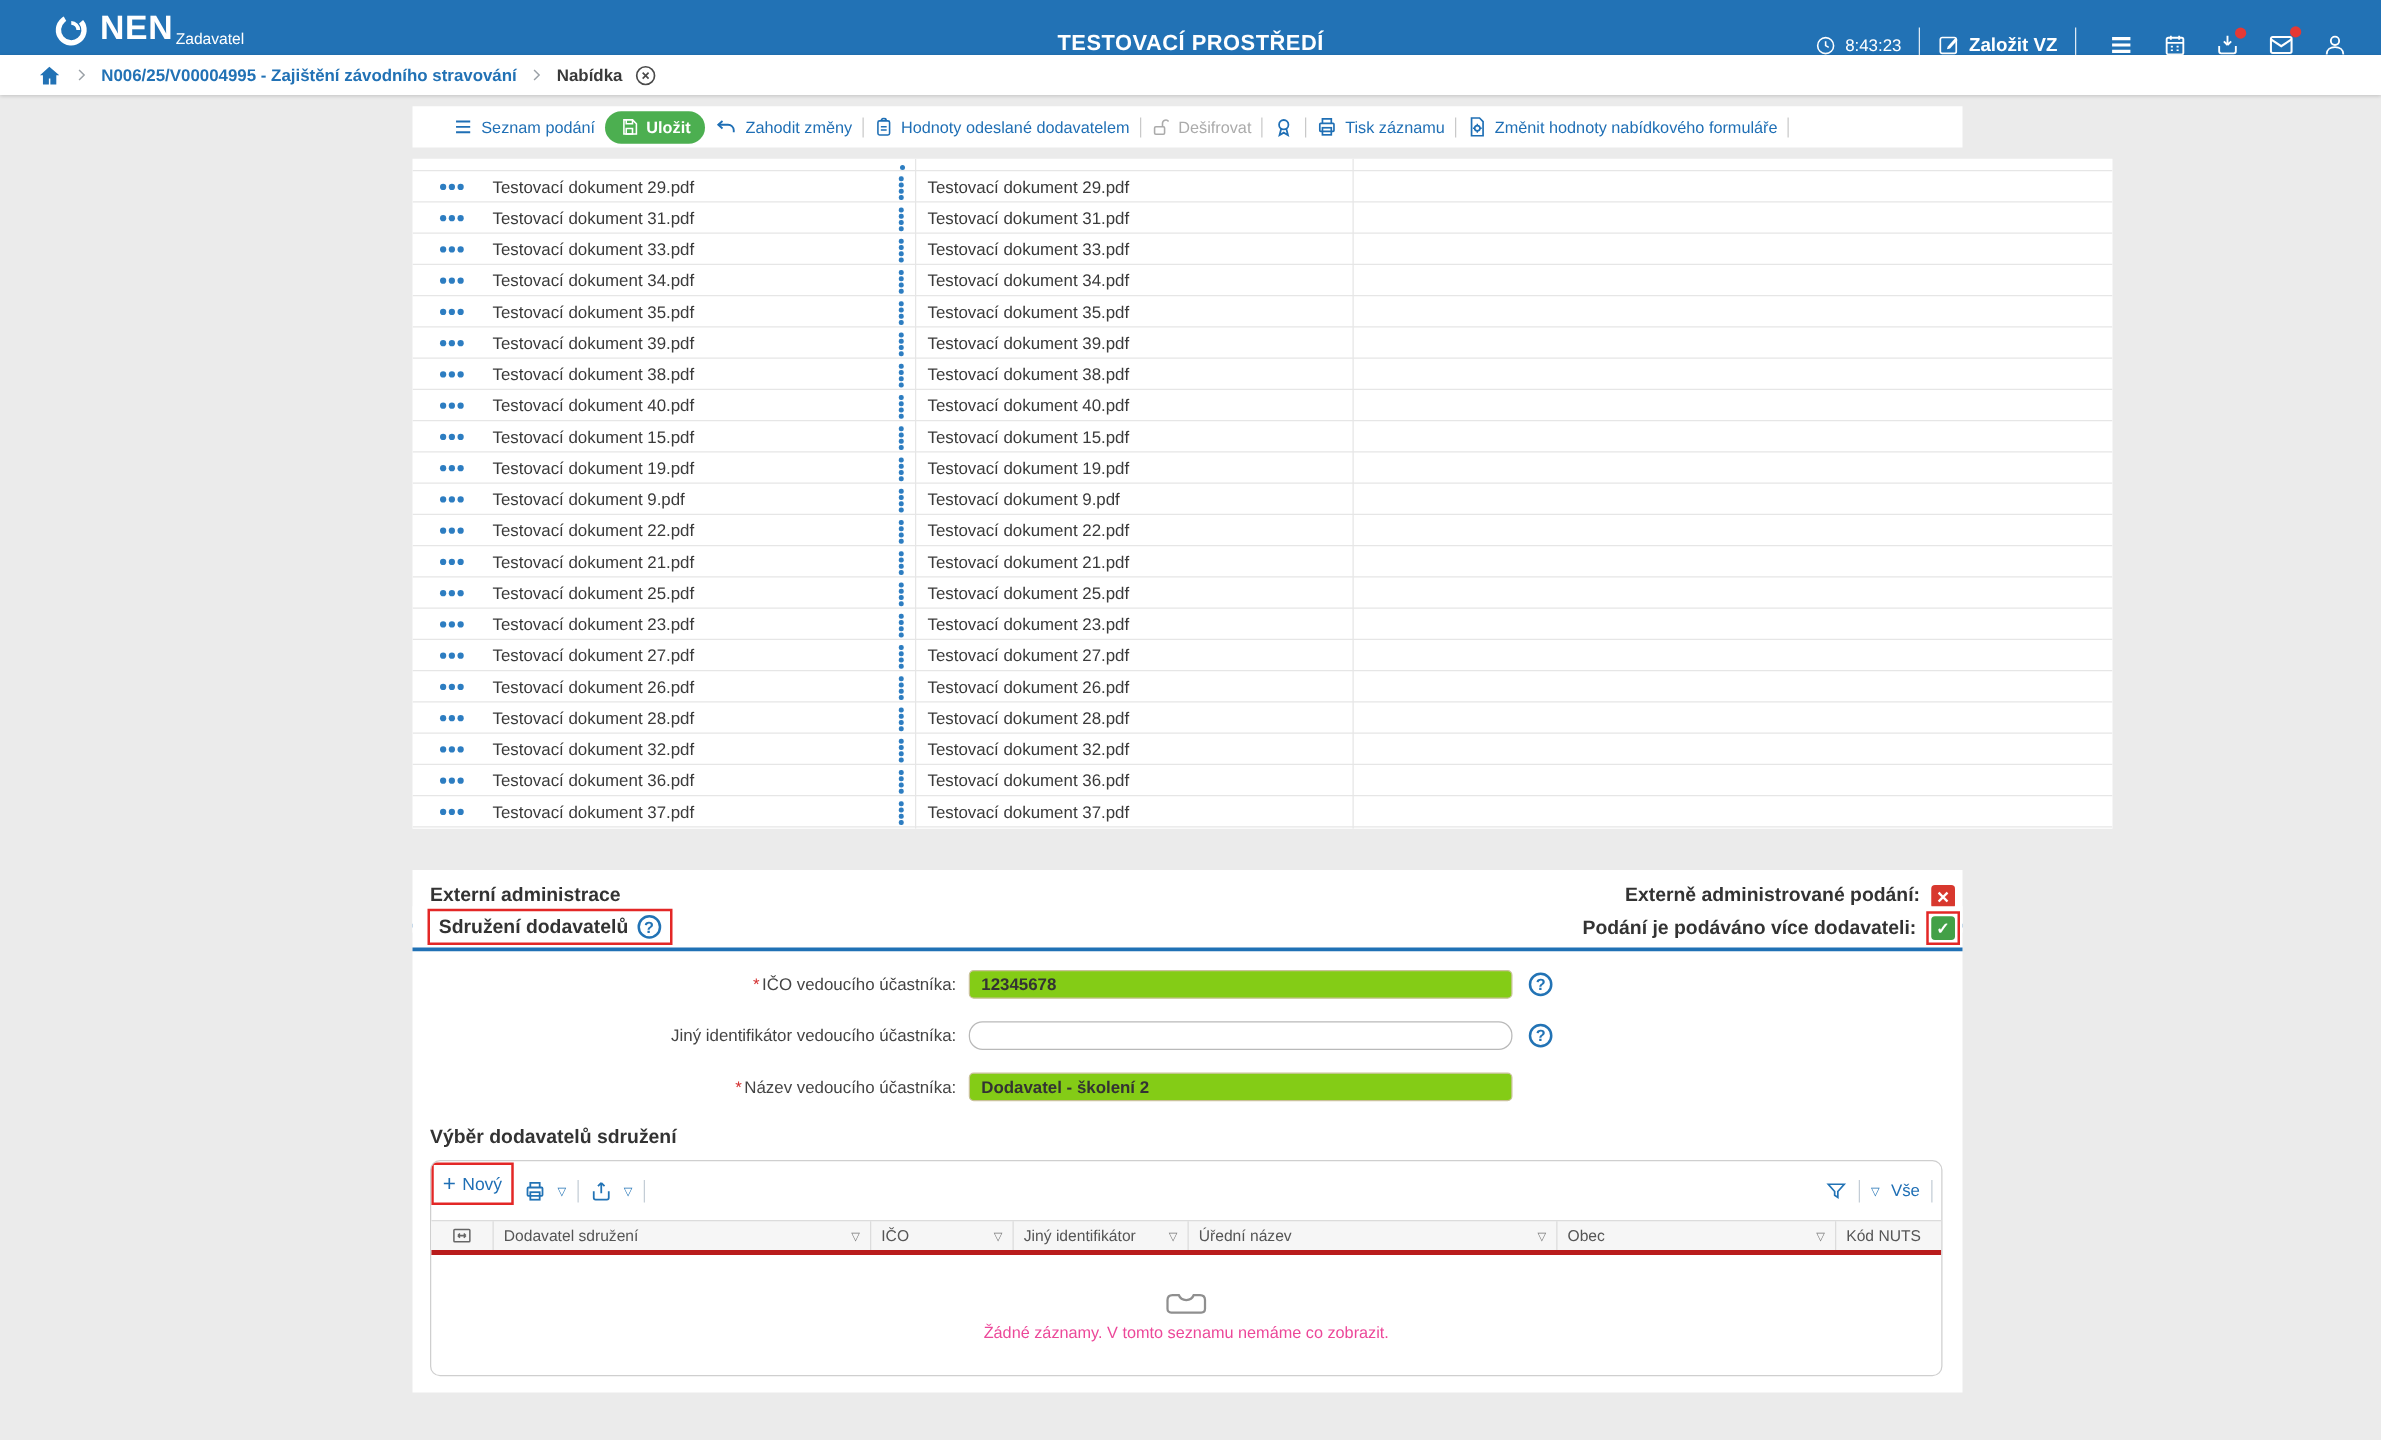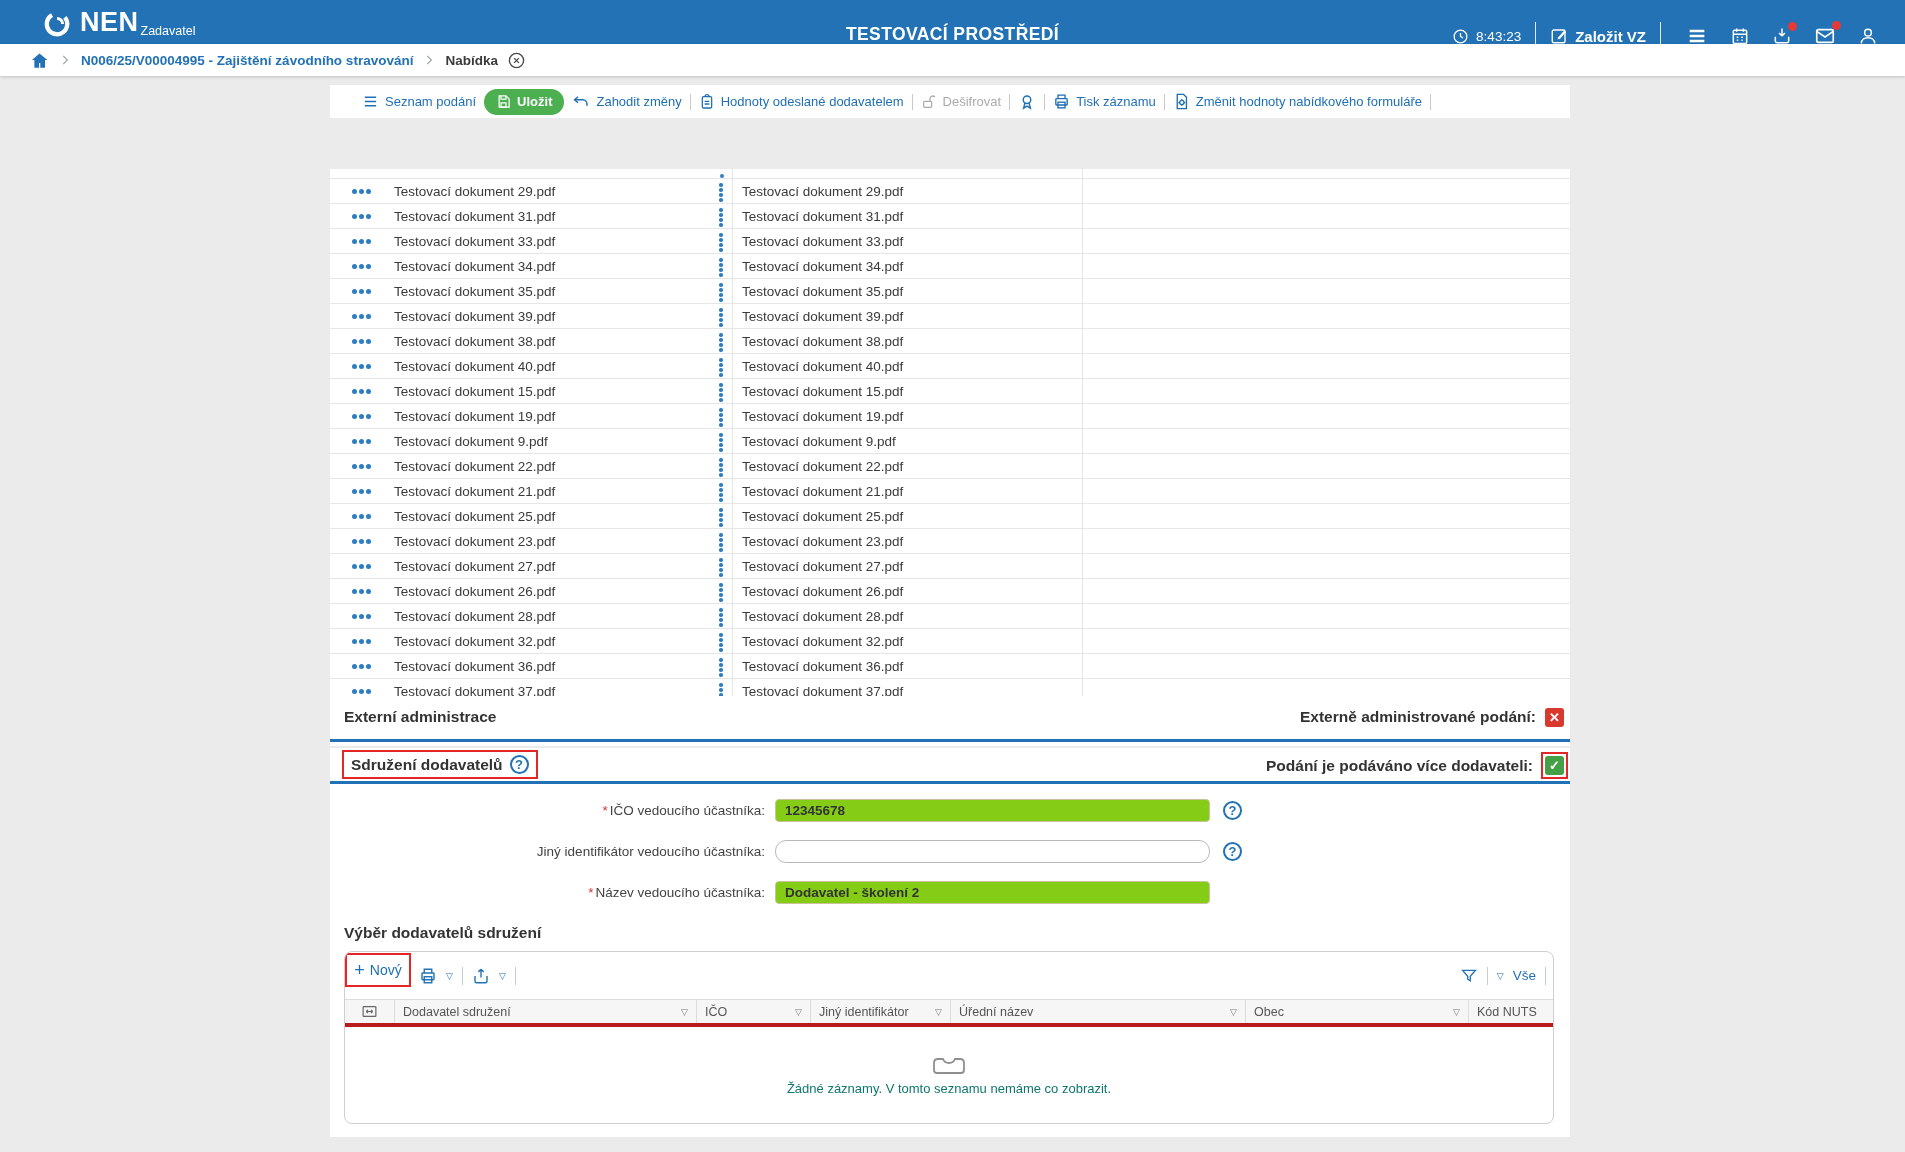--- a/index.html
+++ b/index.html
@@ -31,21 +31,21 @@
   .card { position:absolute; background:#fff; }
 
   
   .toolbar-card { left:330px; top:85px; width:1240px; height:33px; display:flex; align-items:center; padding-left:32px; gap:8px; white-space:nowrap; }
   .tb-item { display:flex; align-items:center; gap:6px; color:#1f6fb5; font-size:13px; cursor:pointer; }
   .tb-item.disabled { color:#ababab; cursor:default; }
   .sep { width:1px; height:16px; background:#c9c9c9; flex:0 0 1px; }
   .btn-save { display:flex; align-items:center; gap:6px; background:#4caf50; color:#fff; border:none; border-radius:13px; height:26px; padding:0 12px; font-size:13px; font-weight:bold; font-family:inherit; cursor:pointer; }
 
   
-  .table-card { left:330px; top:127px; width:1240px; height:536px; overflow:hidden;margin-top:42px; }
+  .table-card { left:330px; top:127px; width:1360px; height:536px; overflow:hidden; }
   .vline { position:absolute; top:0; bottom:0; width:1px; background:#e6e6e6; }
   .vl1 { left:402px; } .vl2 { left:752px; }
   .partial-row { height:10px; border-bottom:1px solid #e6e6e6; position:relative; overflow:hidden; }
   .partial-row .dots-sliver { position:absolute; left:390px; top:5px; width:4px; height:4px; border-radius:50%; background:#2d7dc1; }
   .doc-row { height:25px; border-bottom:1px solid #e6e6e6; position:relative; cursor:pointer; }
   .ooo { position:absolute; left:22px; top:10px; display:flex; gap:2px; }
   .ooo i { width:5px; height:5px; border-radius:50%; background:#2d7dc1; }
   .doc-name { position:absolute; left:64px; top:0; line-height:25px; font-size:13.5px; color:#3a3a3a; }
   .doc-name.second { left:412px; }
   .drag-dots { position:absolute; left:389px; top:4px; display:flex; flex-direction:column; gap:1.5px; cursor:grab; }
@@ -59,21 +59,21 @@
   .sec-label { font-size:15.5px; font-weight:bold; color:#333; }
   .hline { position:absolute; left:0; right:0; bottom:4px; height:3px; background:#2071b5; }
   .chk { width:19px; height:19px; border-radius:3px; display:flex; align-items:center; justify-content:center; color:#fff; font-size:13px; font-weight:bold; cursor:pointer; }
   .chk-red { background:#d8382e; }
   .chk-green { background:#43a047; }
   .ann { border:2px solid #e32726; }
   .ann-box { display:inline-flex; align-items:center; gap:7px; padding:3px 7px; }
   .chk-wrap { padding:2px; display:inline-flex; }
 
   
-  .s-sdr { left:330px; top:748px; width:1240px; height:389px; }
+  .s-sdr { left:330px; top:725px; width:1240px; height:389px; }
   .sdr-head-left { position:absolute; left:12px; top:2px; }
   .sdr-head-right { position:absolute; right:2px; top:4px; display:flex; align-items:center; gap:8px; }
   .hline2 { position:absolute; left:0; top:33px; height:3px; right:0; background:#2071b5; }
   .help { width:19px; height:19px; border-radius:50%; border:2px solid #2273b5; color:#2273b5; font-size:13px; font-weight:bold; display:inline-flex; align-items:center; justify-content:center; cursor:pointer; flex:0 0 19px; }
   .frow { position:absolute; left:0; height:26px; display:flex; align-items:center; }
   .fr1 { top:49px; } .fr2 { top:90px; } .fr3 { top:131px; }
   .flabel { width:445px; text-align:right; padding-right:10px; font-size:13.5px; color:#444; }
   .req { color:#d32f2f; margin-right:2px; font-size:13.5px; }
   .finput { width:435px; height:23px; border:1px solid #b9b9b9; border-radius:11px; padding:0 9px; font-size:13.5px; font-family:inherit; color:#333; background:#fff; }
   .finput.yellow { background:#84cc16; border-radius:4px; border-color:#c9c29a; font-weight:bold; }
@@ -91,21 +91,21 @@
   .dd { font-size:9px; color:#2273b5; cursor:pointer; }
   .vse { font-size:13.5px; color:#1f6fb5; cursor:pointer; }
   .psep { width:1px; height:18px; background:#c4cdd6; }
   .grid-head { display:flex; height:28px; background:#f6f6f6; border-top:1px solid #dcdcdc; border-bottom:4px solid #b91c1c; }
   .gh-cell { border-right:1px solid #dcdcdc; display:flex; align-items:center; justify-content:space-between; padding:0 8px; font-size:12.5px; color:#555; cursor:pointer; }
   .gh-cell .dd { color:#777; }
   .gh-icon { flex:0 0 50px; justify-content:center; color:#666; }
   .c1 { flex:0 0 302px; } .c2 { flex:0 0 114px; } .c3 { flex:0 0 140px; }
   .c4 { flex:0 0 295px; } .c5 { flex:0 0 223px; } .c6 { flex:1 1 auto; border-right:none; }
   .grid-empty { height:96px; display:flex; flex-direction:column; align-items:center; justify-content:center; gap:5px; }
-  .empty-text { font-size:13px; color:#0f766e; }
+  .empty-text { font-size:13px; color:#ec4899; }
 
   svg { display:block; }
 </style>
 </head>
 <body>
 
 <div id="app">
 
   <header class="topbar">
     <div class="logo">

